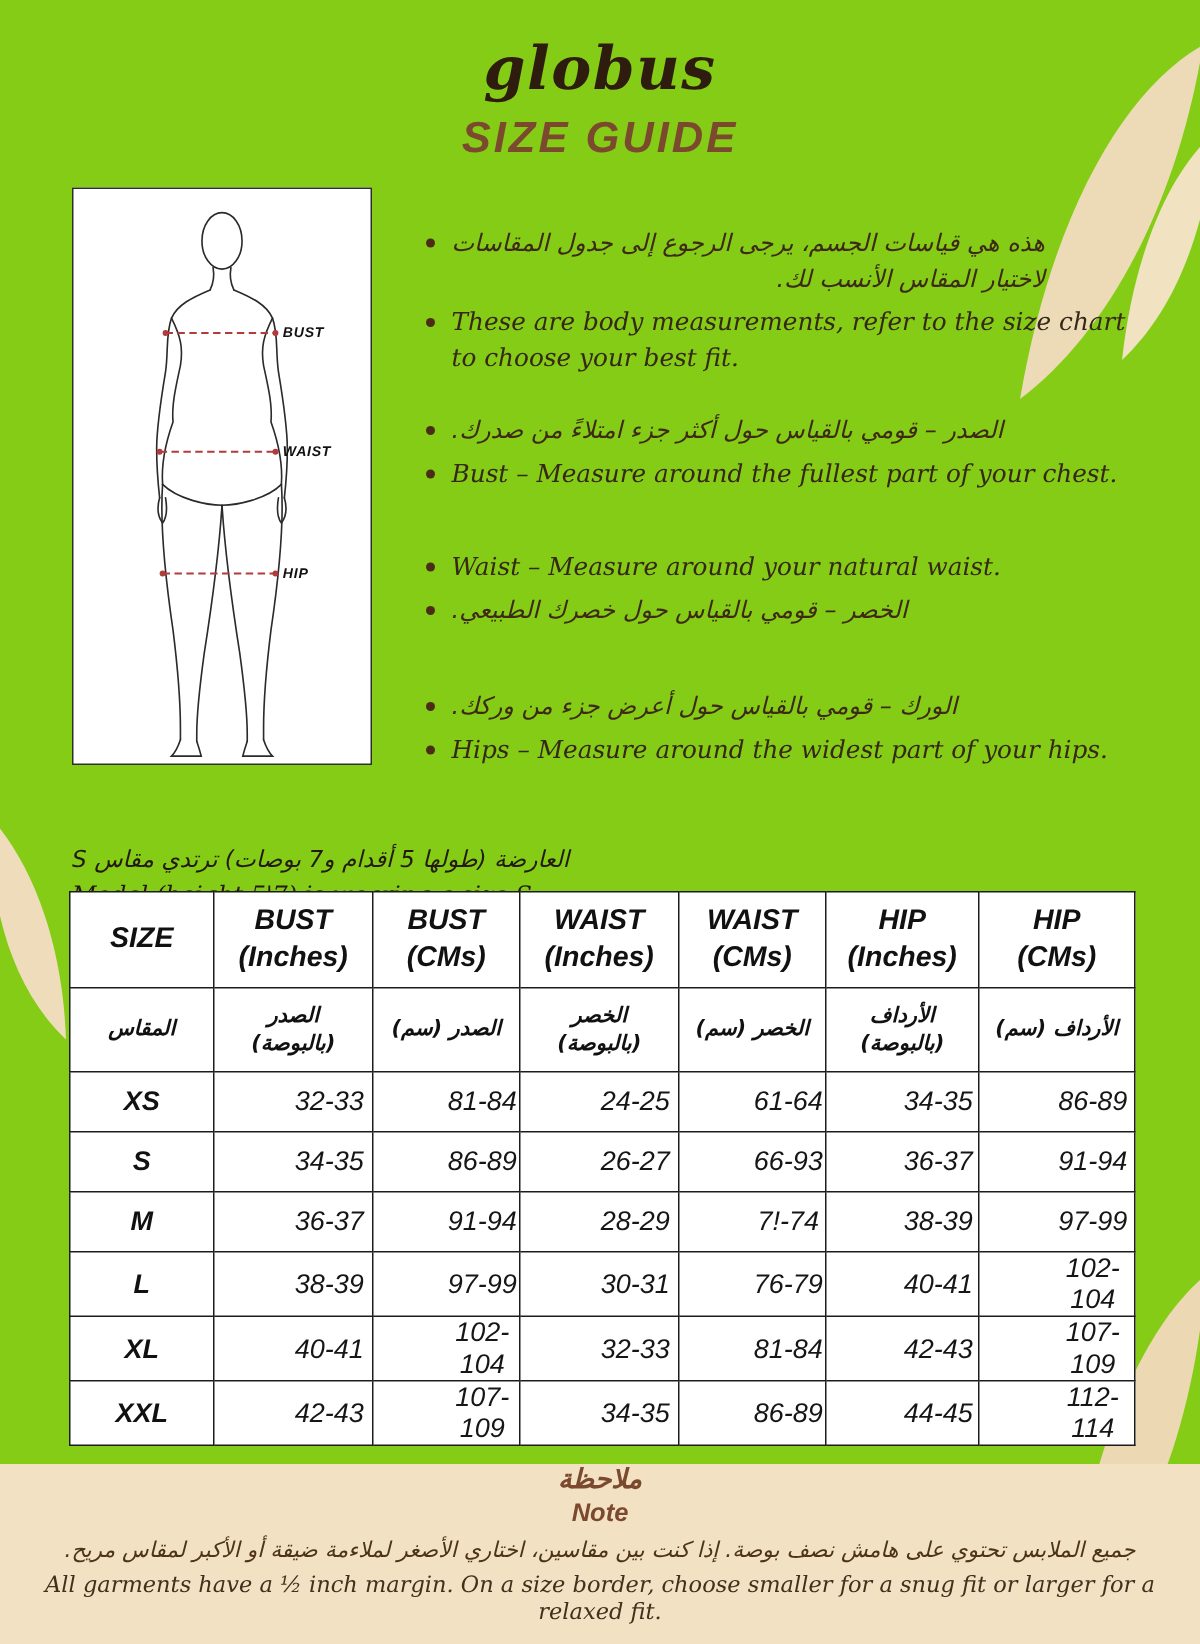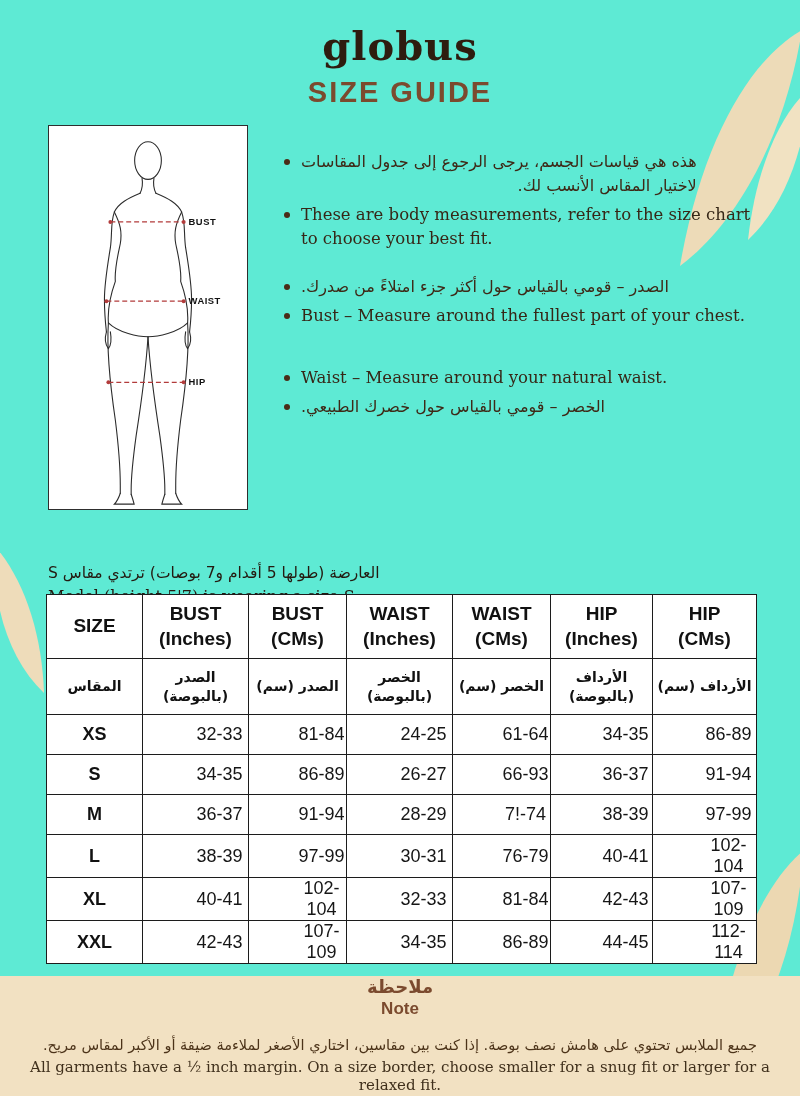--- a/index.html
+++ b/index.html
@@ -1,18 +1,18 @@
 <!DOCTYPE html>
 <html><head>
 <meta charset="utf-8">
 <style>
   * { margin:0; padding:0; box-sizing:border-box; }
   html,body { width:800px; }
   body { font-family:"DejaVu Sans", sans-serif; }
-  .page { position:relative; width:800px; height:1096px; background:#5eead4; overflow:hidden; }
+  .page { position:relative; width:800px; height:1096px; background:#84cc16; overflow:hidden;font-style:italic; }
 
   .leaf { position:absolute; pointer-events:none; }
 
   .logo { position:absolute; top:22px; left:0; width:100%; text-align:center;
           font-family:"DejaVu Serif", serif; font-weight:bold; font-size:40px;
           color:#2e1c0f; letter-spacing:1px; }
   .title { position:absolute; top:76px; left:0; width:100%; text-align:center;
            font-family:"Liberation Sans", sans-serif; font-weight:bold; font-size:29px;
            color:#7b4a2e; letter-spacing:2px; }
 
@@ -40,21 +40,21 @@
            color:#111; height:56px; direction:rtl; line-height:1.35; padding:3px 1px; }
   .size-cell { font-family:"Liberation Sans", sans-serif; font-weight:bold; font-size:18px;
                color:#111; height:40px; }
   .val-cell { font-family:"Liberation Sans", sans-serif; font-size:18px; color:#161616; height:40px;padding-left:48px; }
 
   .note-band { position:absolute; left:0; top:976px; width:800px; height:120px;
                background:#f2e1c2; text-align:center; }
   .note-title-ar { font-size:18px; font-weight:bold; color:#7b4a2e; direction:rtl; }
   .note-title-en { font-family:"Liberation Sans", sans-serif; font-size:17px; font-weight:bold;
                    color:#7b4a2e; margin-top:2px; }
-  .note-body-ar { font-size:14.5px; color:#4c3319; direction:rtl; margin-top:18px; }
+  .note-body-ar { font-size:14.5px; color:#4c3319; direction:rtl; margin-top:7px; }
   .note-body-en { font-family:"DejaVu Serif", serif; font-size:15px; color:#40301c; margin-top:5px; }
 </style>
 </head>
 <body>
 
 <div class="page">
 
   <svg class="leaf" style="right:-12px; top:28px;" width="160" height="250" viewBox="0 0 160 250">
     <path d="M150,2 C100,30 50,110 28,238 C84,196 132,112 150,2 Z" fill="#eddbb8"></path>
     <path d="M158,60 C128,86 104,140 96,212 C130,180 152,128 158,60 Z" fill="#f1e2c2"></path>
@@ -144,20 +144,30 @@
       <div class="bullet-row">
         <span class="dot"></span>
         <div class="en">Waist – Measure around your natural waist.</div>
       </div>
       <div class="bullet-row">
         <span class="dot"></span>
         <div class="ar">الخصر – قومي بالقياس حول خصرك الطبيعي.</div>
       </div>
     </div>
 
+    <div class="group" style="margin-top:40px;">
+      <div class="bullet-row">
+        <span class="dot"></span>
+        <div class="ar">الورك – قومي بالقياس حول أعرض جزء من وركك.</div>
+      </div>
+      <div class="bullet-row">
+        <span class="dot"></span>
+        <div class="en">Hips – Measure around the widest part of your hips.</div>
+      </div>
+    </div>
 
   </div>
 
   <div class="model-note">
     <div class="model-ar">العارضة (طولها 5 أقدام و7 بوصات) ترتدي مقاس S</div>
     <div class="model-en">Model (height 5'7) is wearing a size S</div>
   </div>
 
   <table class="size-table">
     <colgroup>

